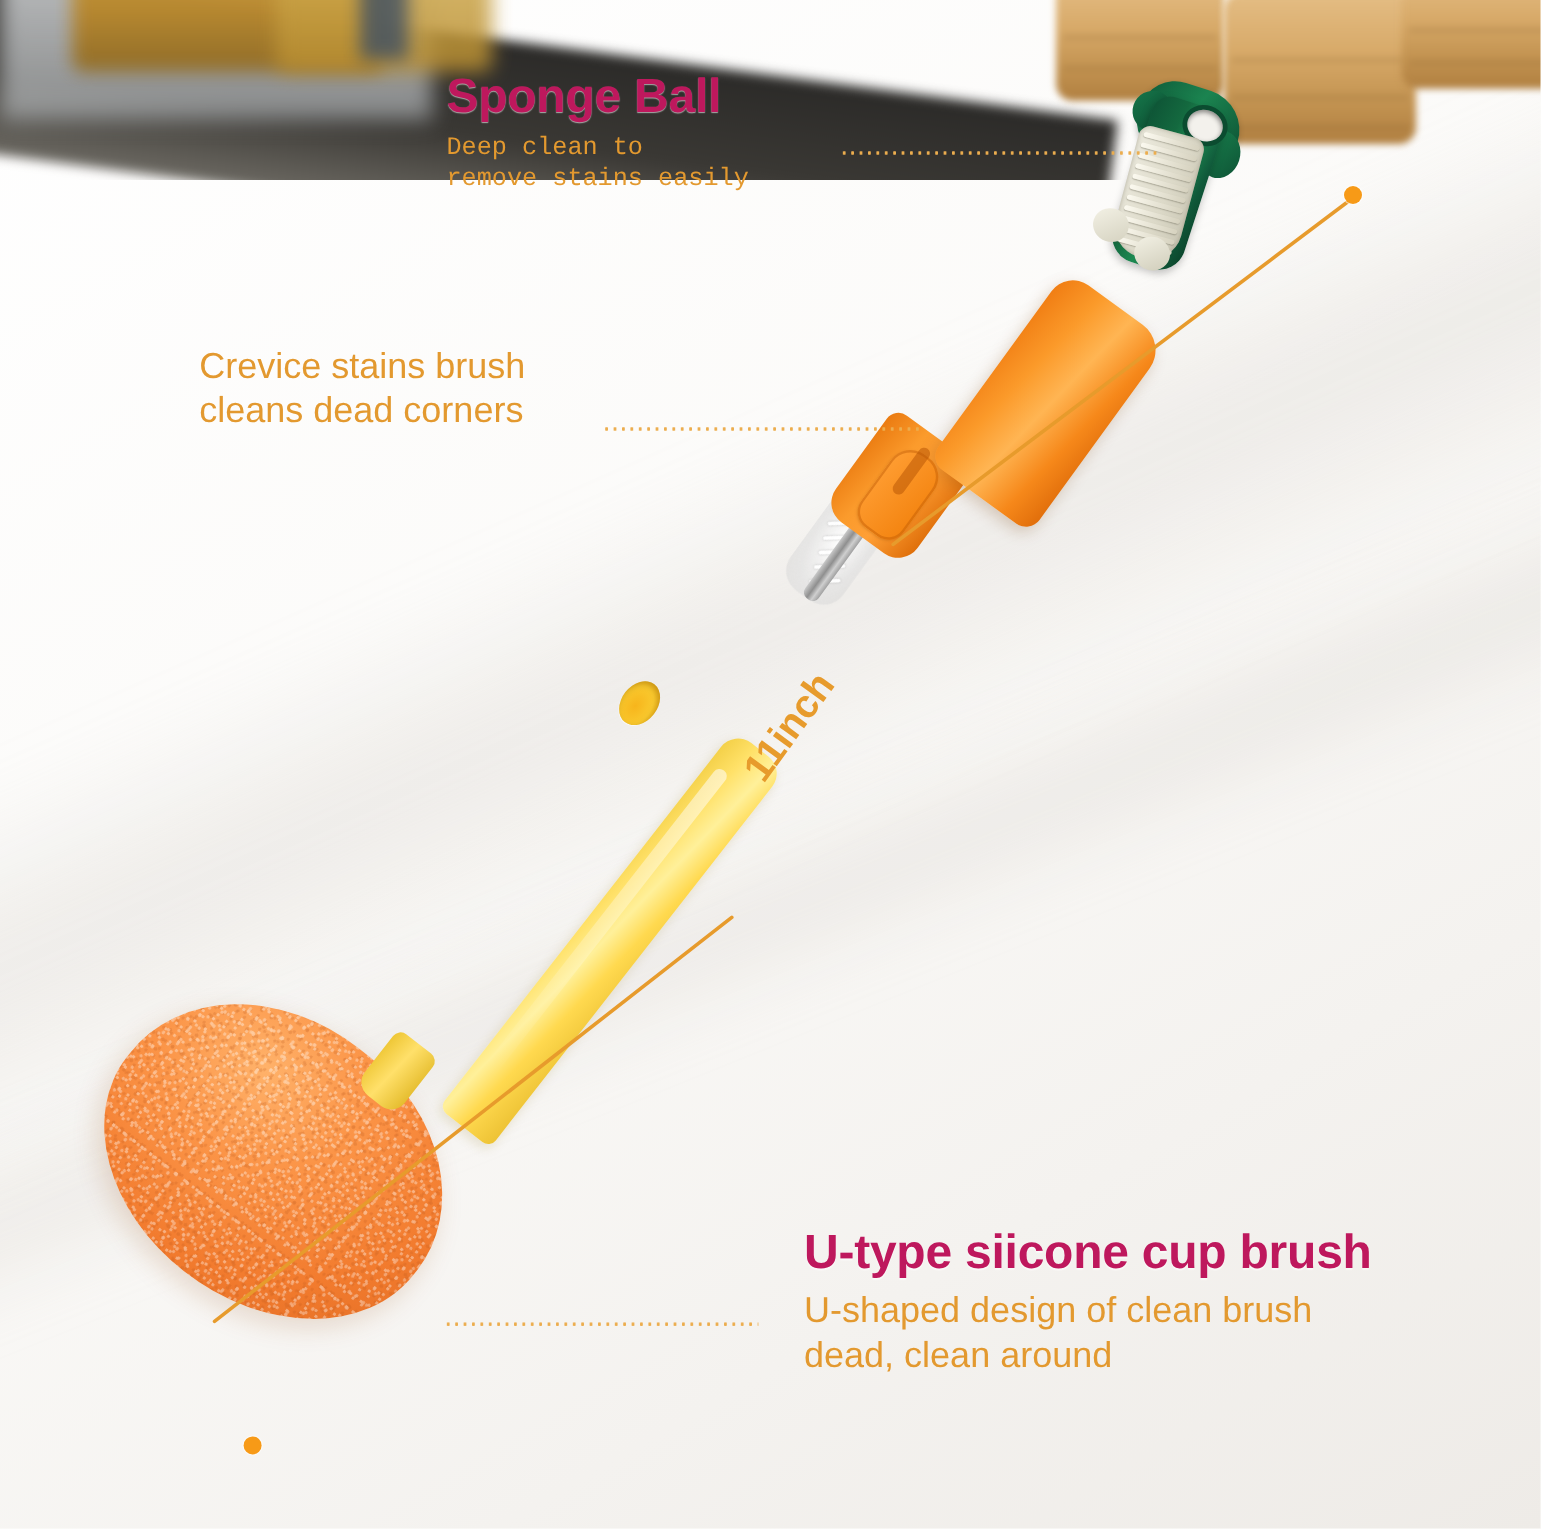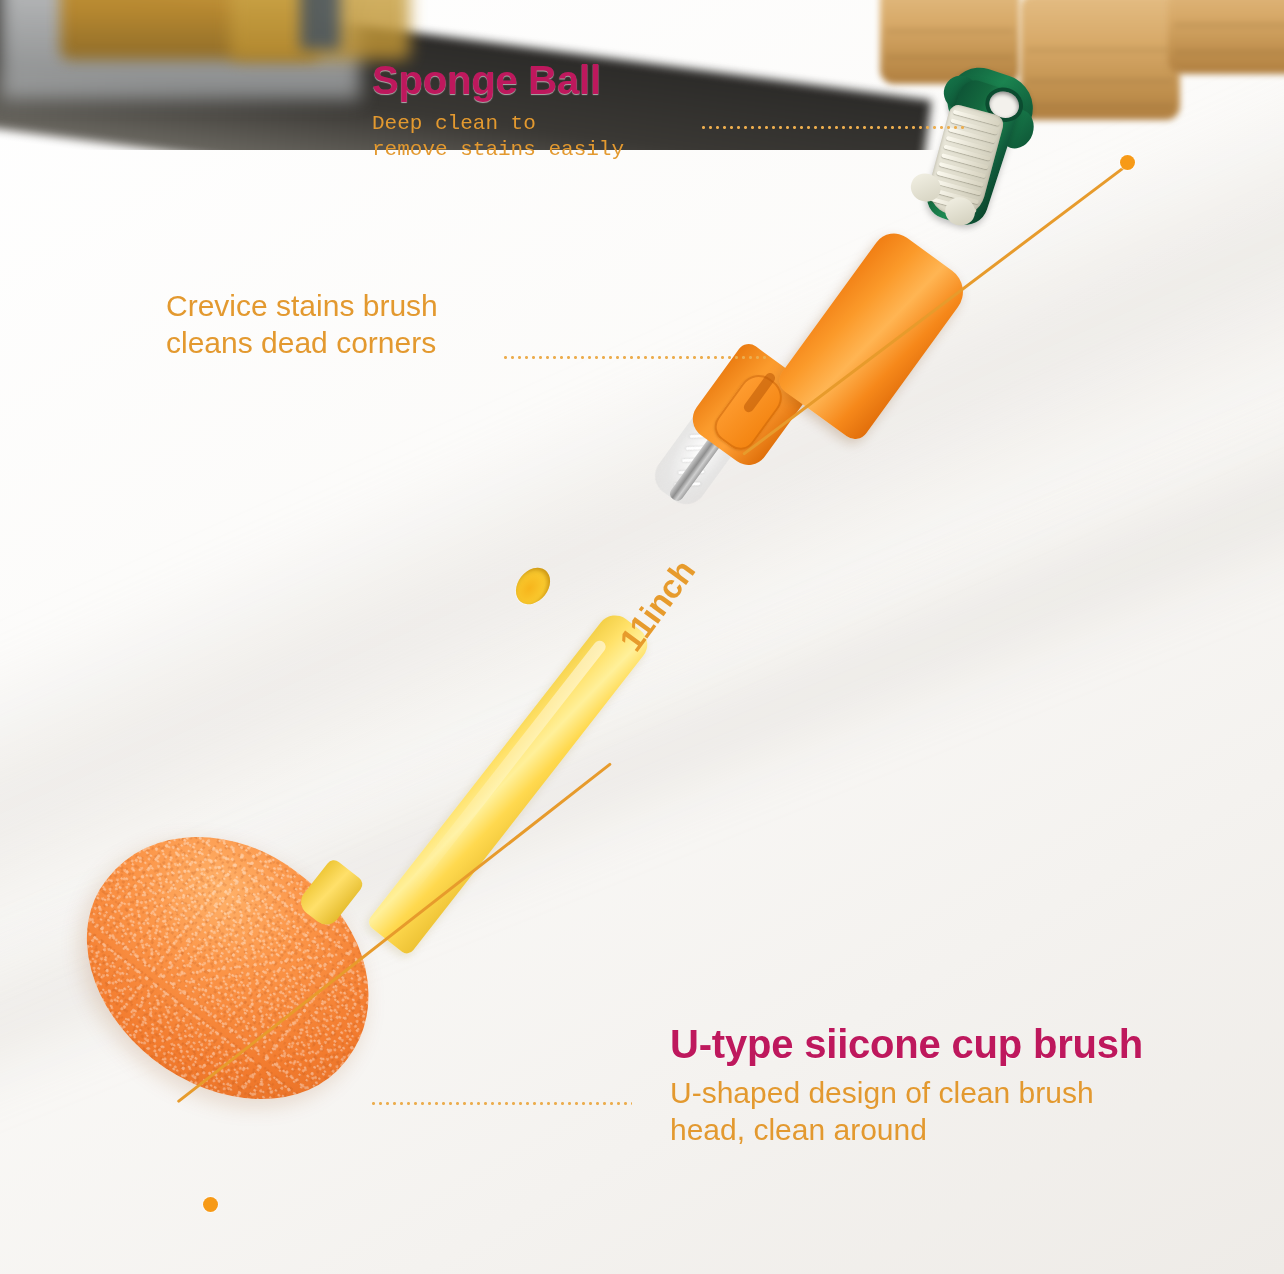--- a/index.html
+++ b/index.html
@@ -348,17 +348,17 @@
     <div class="c-sub">
       <div>Crevice stains brush</div>
       <div>cleans dead corners</div>
     </div>
   </div>
 
   <div class="callout" id="co-utype">
     <div class="c-title">U-type siicone cup brush</div>
     <div class="c-sub">
       <div>U-shaped design of clean brush</div>
-      <div>head, clean around</div>
+      <div>dead, clean around</div>
     </div>
   </div>
 
 </div>
 
 </body></html>

